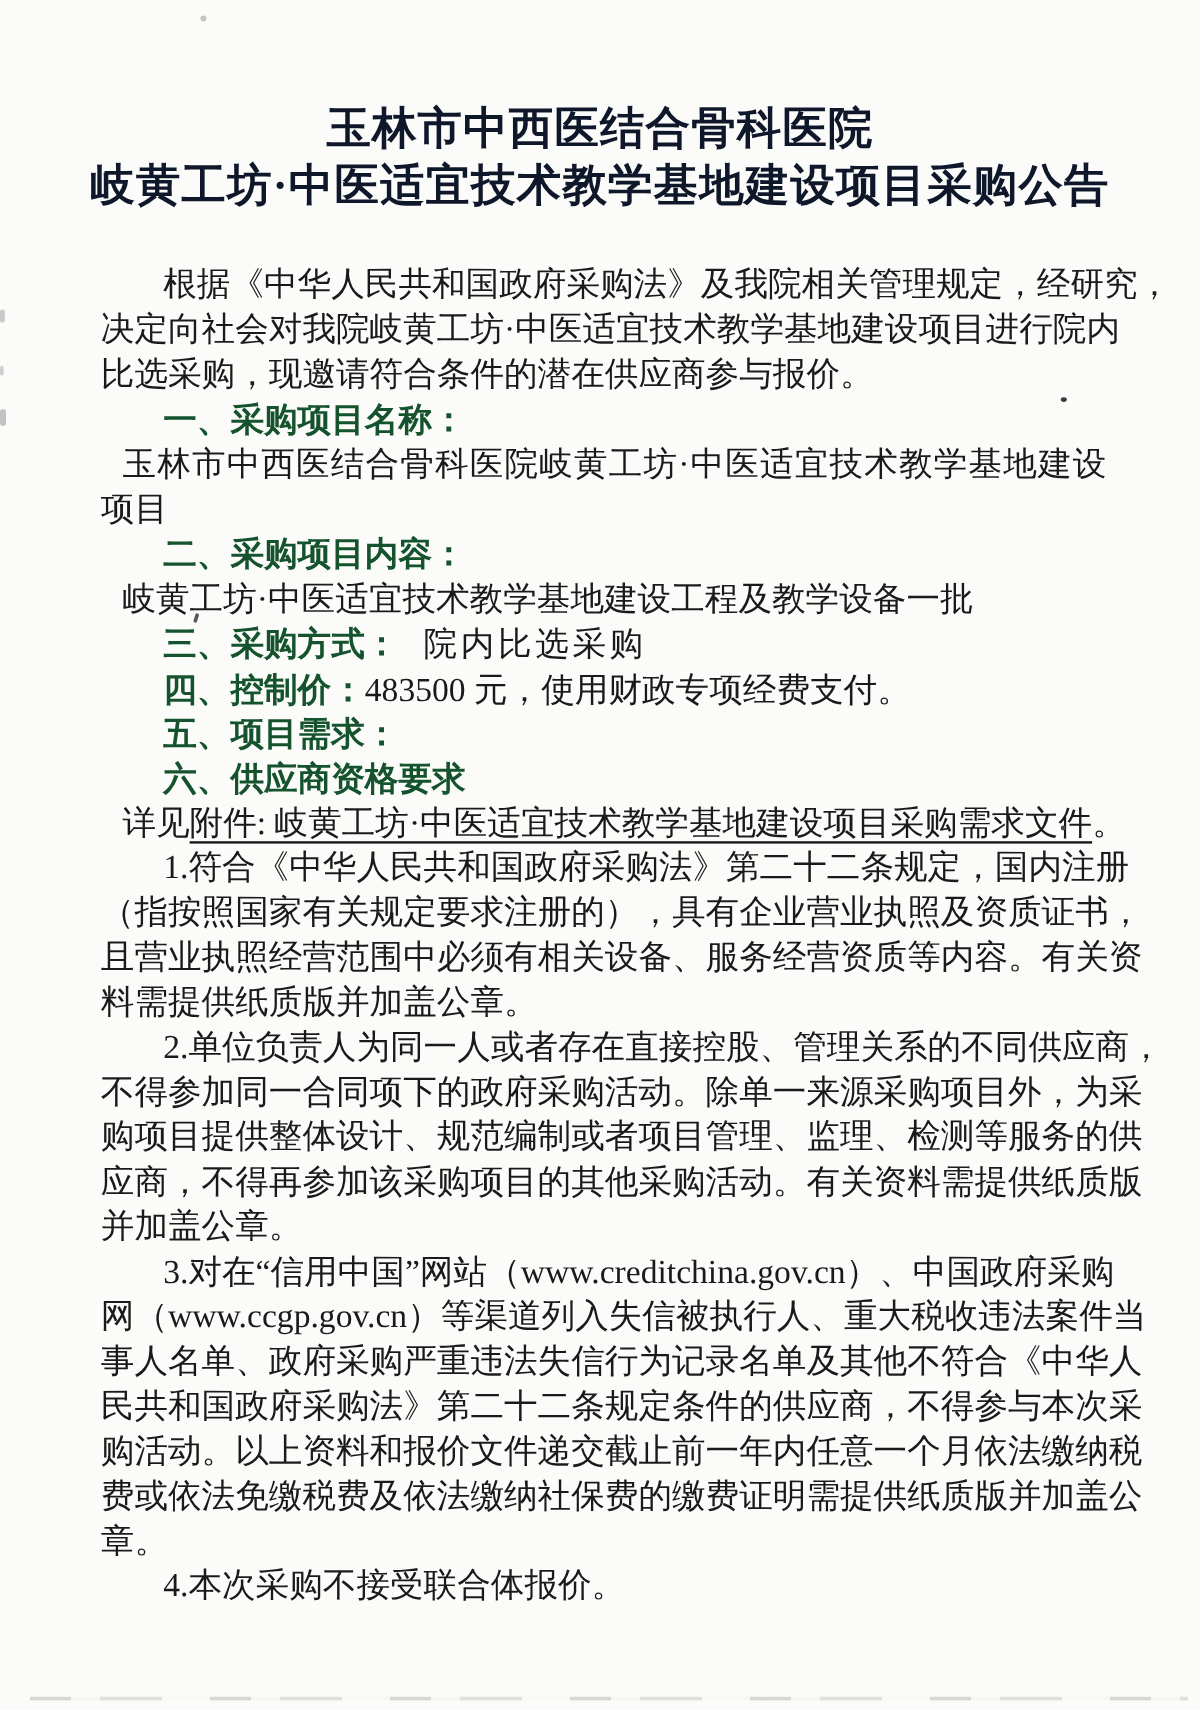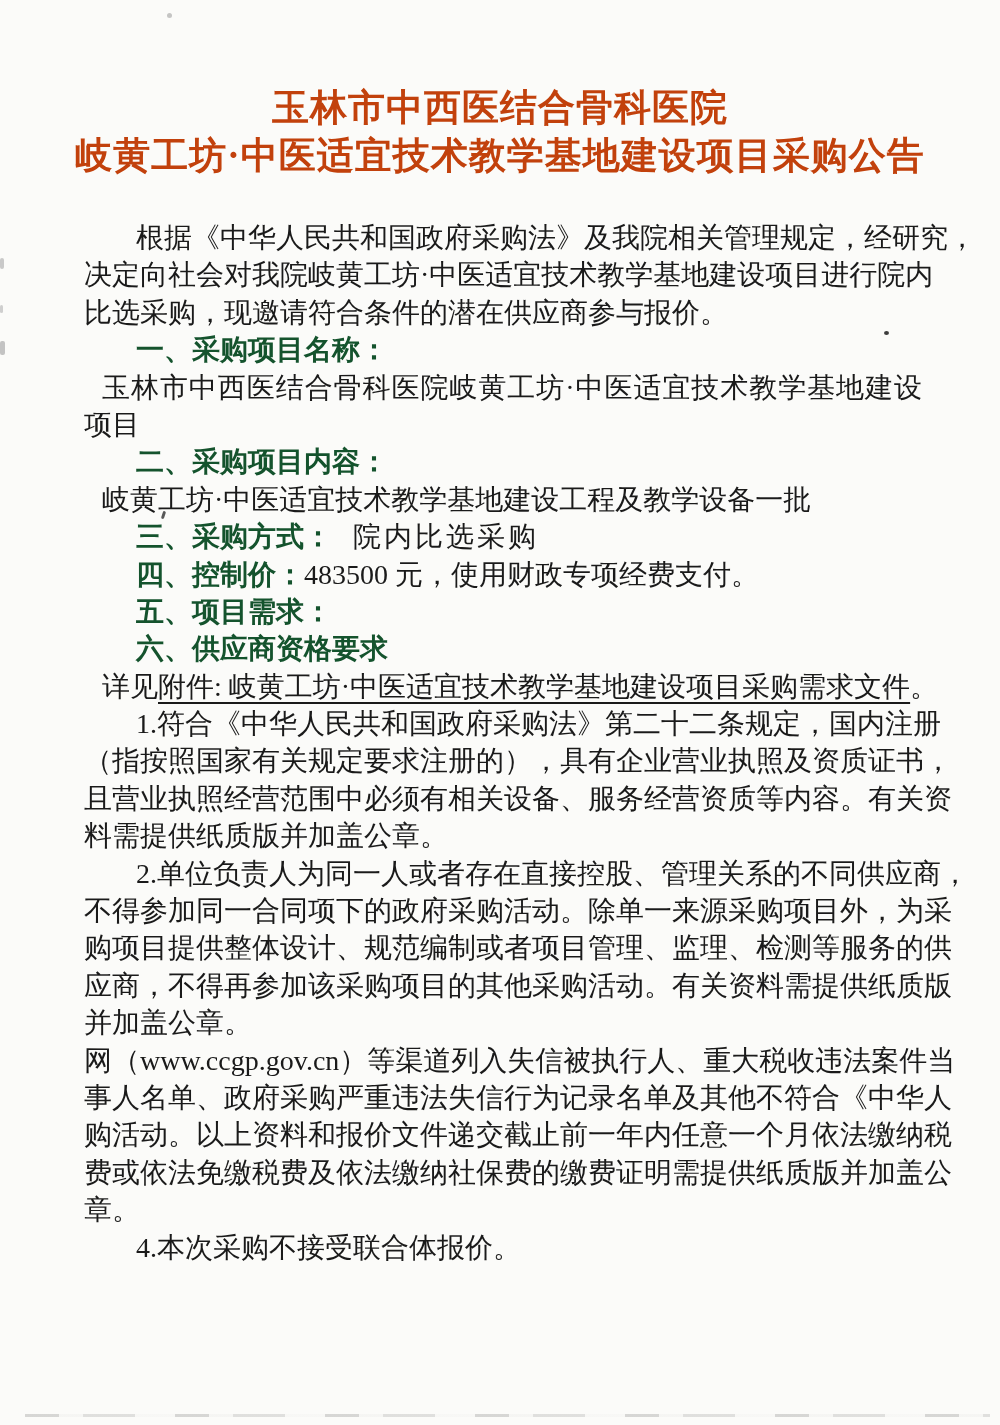--- a/index.html
+++ b/index.html
@@ -8,21 +8,21 @@
     width:1000px;height:1425px;
     margin:0 auto;
     background:#fbfbf9;
     overflow:hidden;
     color:#1b1b1b;
   }
   .title{
     position:absolute;top:84px;left:0;width:1000px;
     text-align:center;
     font-family:Liberation Serif, serif;
-    font-weight:700;color:#c2410c;
+    font-weight:700;color:#0f172a;
   }
   .title .tl{font-size:37px;line-height:48px;letter-spacing:1px;white-space:nowrap;}
   .content{
     position:absolute;left:84px;top:219px;width:838px;
     font-family:"Liberation Serif","DejaVu Serif",serif;
     font-size:28px;color:#1a1a1a;
   }
   .row{height:37.4px;line-height:37.4px;white-space:nowrap;}
   .fill{text-align:justify;text-align-last:justify;}
   .ia{text-indent:52px;}
@@ -76,22 +76,24 @@
     <div class="row serif fill">（指按照国家有关规定要求注册的），具有企业营业执照及资质证书，</div>
     <div class="row serif fill">且营业执照经营范围中必须有相关设备、服务经营资质等内容。有关资</div>
     <div class="row serif">料需提供纸质版并加盖公章。</div>
 
     <div class="row serif ia fill">2.单位负责人为同一人或者存在直接控股、管理关系的不同供应商，</div>
     <div class="row serif fill">不得参加同一合同项下的政府采购活动。除单一来源采购项目外，为采</div>
     <div class="row serif fill">购项目提供整体设计、规范编制或者项目管理、监理、检测等服务的供</div>
     <div class="row serif fill">应商，不得再参加该采购项目的其他采购活动。有关资料需提供纸质版</div>
     <div class="row serif">并加盖公章。</div>
 
+    <div class="row serif ia fill">3.对在“信用中国”网站（www.creditchina.gov.cn）、中国政府采购</div>
     <div class="row serif fill">网（www.ccgp.gov.cn）等渠道列入失信被执行人、重大税收违法案件当</div>
     <div class="row serif fill">事人名单、政府采购严重违法失信行为记录名单及其他不符合《中华人</div>
+    <div class="row serif fill">民共和国政府采购法》第二十二条规定条件的供应商，不得参与本次采</div>
     <div class="row serif fill">购活动。以上资料和报价文件递交截止前一年内任意一个月依法缴纳税</div>
     <div class="row serif fill">费或依法免缴税费及依法缴纳社保费的缴费证明需提供纸质版并加盖公</div>
     <div class="row serif">章。</div>
 
     <div class="row serif ia">4.本次采购不接受联合体报价。</div>
   </div>
 
   <div class="artifact dot" style="left:167px;top:13px;width:5px;height:5px;background:#aeaeae;opacity:.7;"></div>
   <div class="artifact dot" style="left:884px;top:331px;width:5px;height:4px;background:#3c3c3c;"></div>
   <div class="artifact dot" style="left:884px;top:688px;width:4px;height:4px;background:#4a4a4a;"></div>

